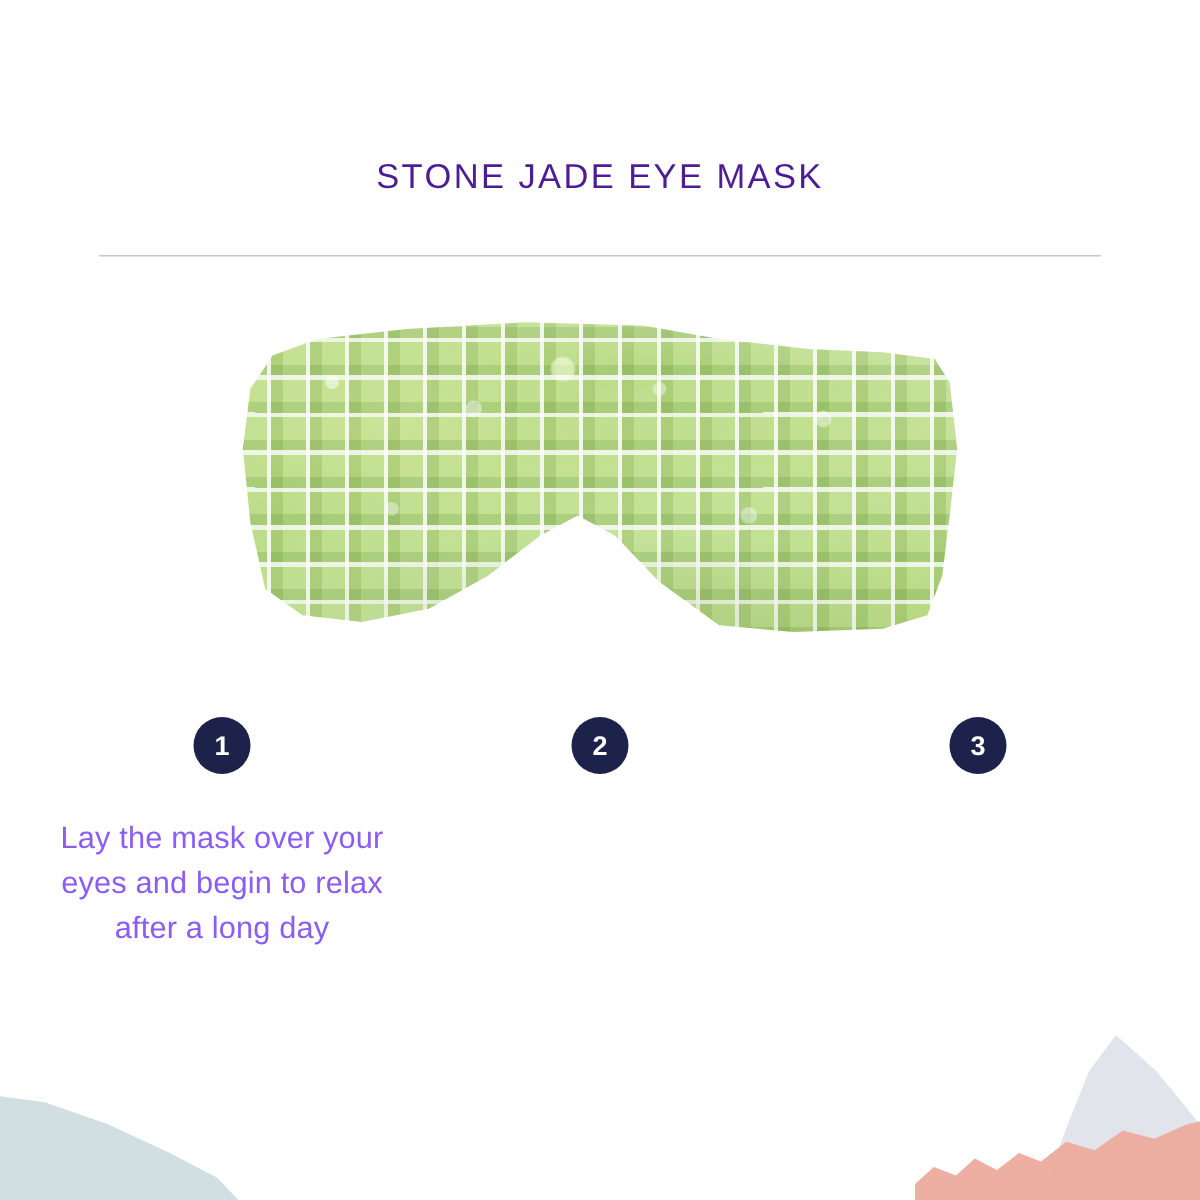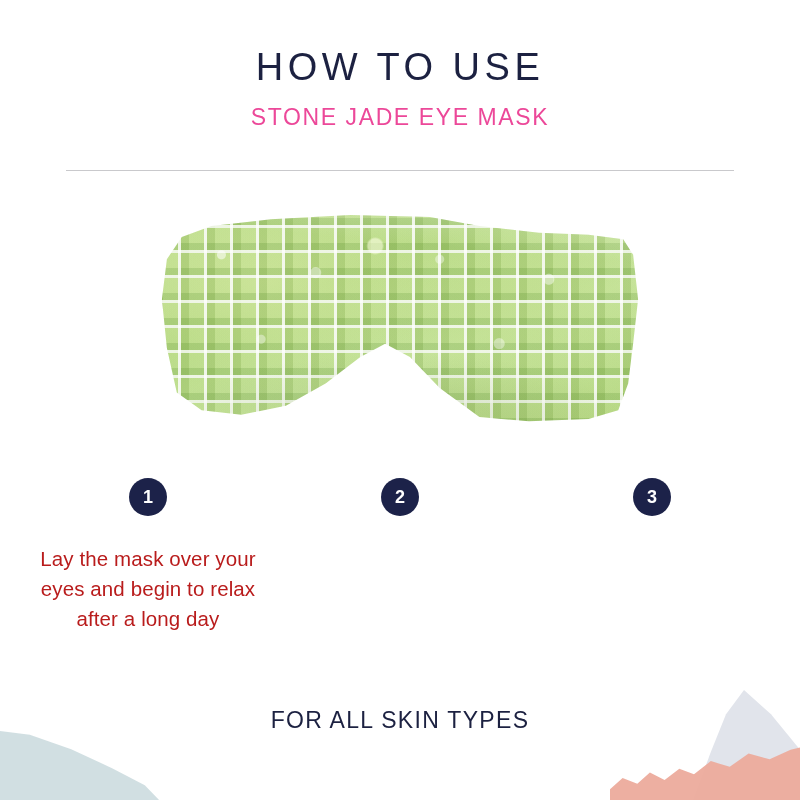--- a/index.html
+++ b/index.html
@@ -37,21 +37,21 @@
   }
   .subtitle {
     position: absolute;
     top: 106px;
     left: 0;
     width: 800px;
     text-align: center;
     font-size: 23px;
     font-weight: 400;
     letter-spacing: 1.6px;
-    color: #ec4899;
+    color: #4c1d95;
     line-height: 1;
   }
   .divider {
     position: absolute;
     top: 170px;
     left: 66px;
     width: 668px;
     height: 1px;
     background: #c9c9cc;
   }
@@ -163,21 +163,21 @@
     display: flex;
     align-items: center;
     justify-content: center;
     line-height: 1;
   }
   .step-text {
     margin-top: 28px;
     text-align: center;
     font-size: 20.5px;
     line-height: 30px;
-    color: #b91c1c;
+    color: #8b5cf6;
     letter-spacing: 0.1px;
   }
 
   
   .footer-text {
     position: absolute;
     top: 709px;
     left: 0;
     width: 800px;
     text-align: center;
@@ -220,21 +220,20 @@
     -webkit-clip-path: polygon(0% 78%, 6% 66%, 13% 72%, 19% 60%, 26% 68%, 33% 56%, 40% 62%, 48% 48%, 57% 54%, 66% 40%, 76% 46%, 86% 36%, 100% 28%, 100% 100%, 0% 100%);
     clip-path: polygon(0% 78%, 6% 66%, 13% 72%, 19% 60%, 26% 68%, 33% 56%, 40% 62%, 48% 48%, 57% 54%, 66% 40%, 76% 46%, 86% 36%, 100% 28%, 100% 100%, 0% 100%);
     opacity: 0.95;
   }
 </style>
 </head>
 <body>
 
 <div class="page">
 
-  <div class="title">HOW TO USE</div>
   <div class="subtitle">STONE JADE EYE MASK</div>
   <div class="divider"></div>
 
   <div class="product">
     <div class="mask-wrap">
       <div class="mask-beads"></div>
       <div class="mask-shade"></div>
       <div class="mask-trim"></div>
     </div>
   </div>
@@ -245,19 +244,18 @@
       <div class="step-text">Lay the mask over your eyes and begin to relax after a long day</div>
     </div>
     <div class="step">
       <div class="step-badge">2</div>
     </div>
     <div class="step">
       <div class="step-badge">3</div>
     </div>
   </div>
 
-  <div class="footer-text">FOR ALL SKIN TYPES</div>
 
   <div class="wc-left"></div>
   <div class="wc-right-lav"></div>
   <div class="wc-right-coral"></div>
 
 </div>
 
 </body></html>

